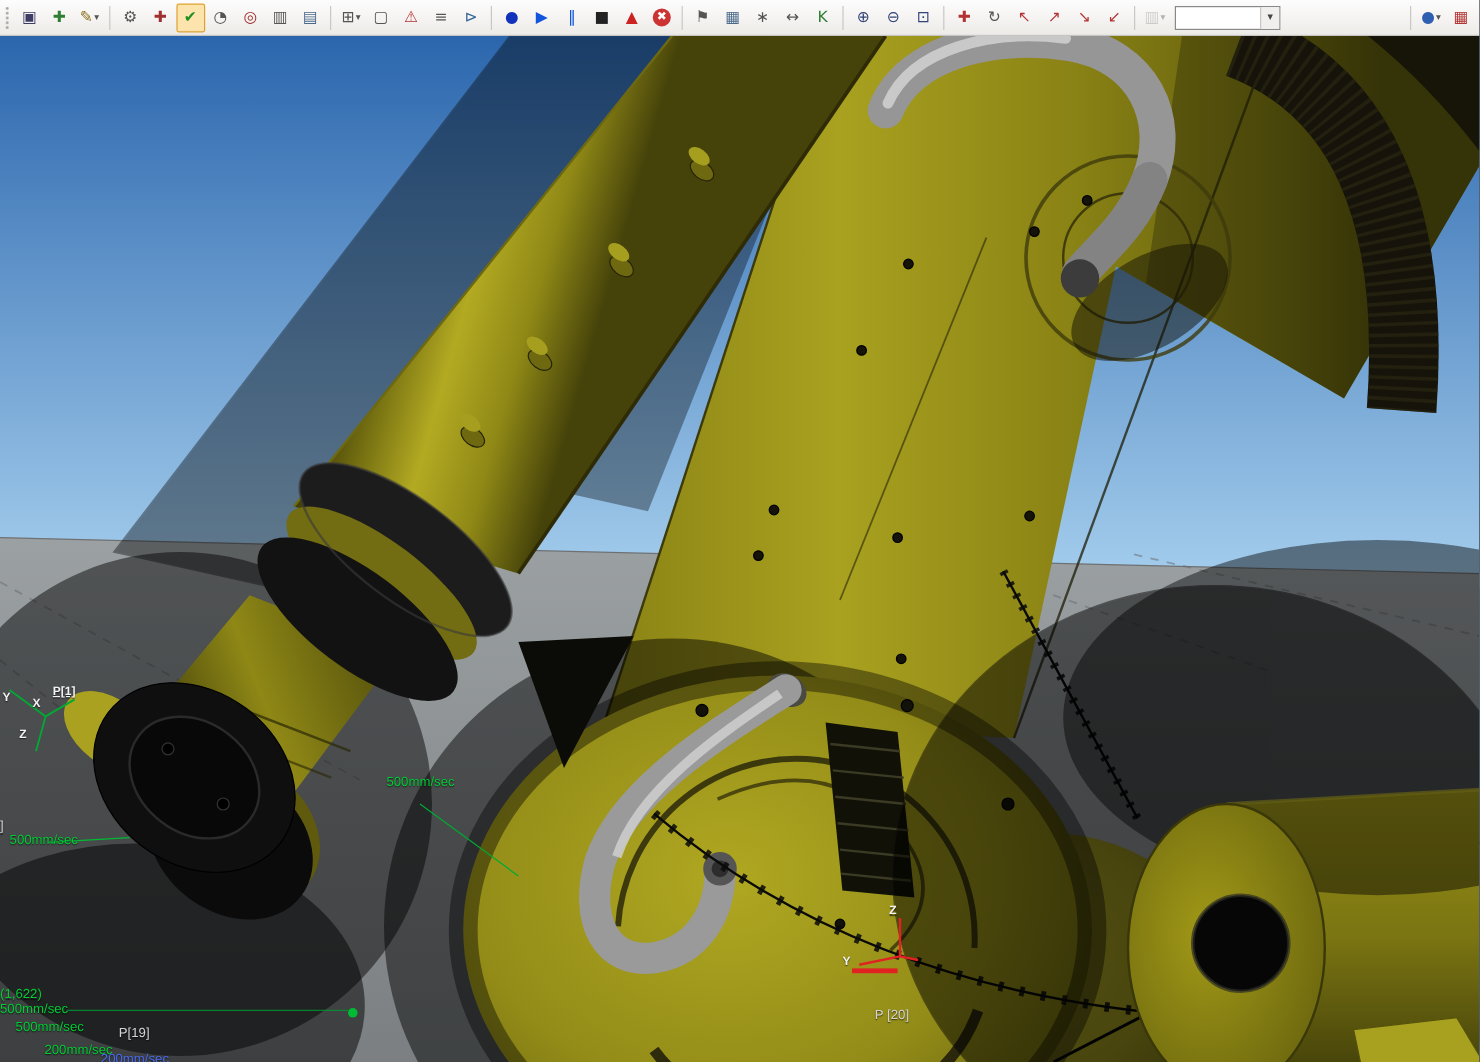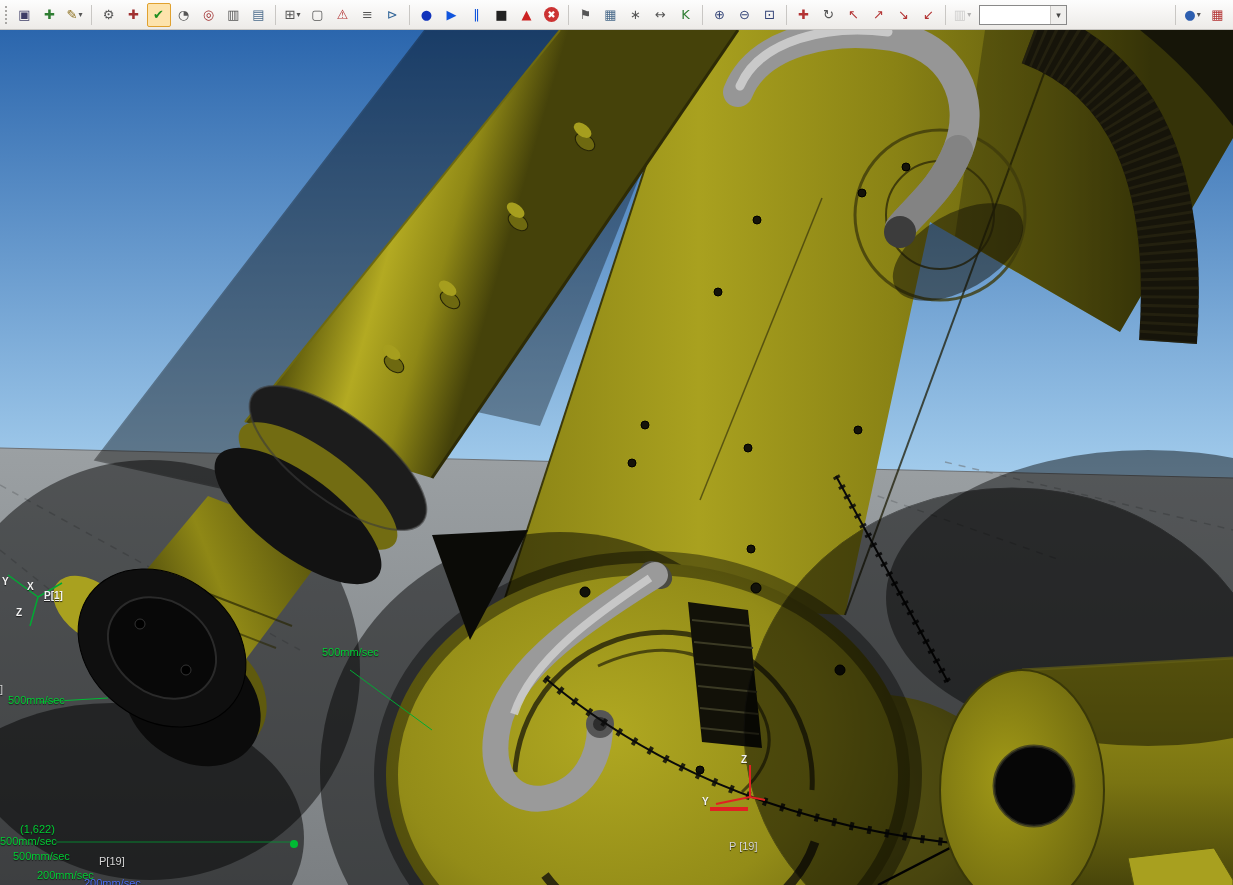--- a/index.html
+++ b/index.html
@@ -413,27 +413,27 @@
         <line x1="750" y1="735" x2="750" y2="767" stroke="#e02222" stroke-width="2"></line>
         <line x1="750" y1="767" x2="716" y2="774" stroke="#e02222" stroke-width="2"></line>
         <line x1="750" y1="767" x2="765" y2="770" stroke="#e02222" stroke-width="2"></line>
         <rect x="710" y="777" width="38" height="4" fill="#e02222"></rect>
       </g>
     </svg>
 
     <span class="vlabel white" style="left:2px;top:546px;">Y</span>
     <span class="vlabel white" style="left:27px;top:551px;">X</span>
     <span class="vlabel white" style="left:16px;top:577px;">Z</span>
-    <span class="vlabel white" style="left:44px;top:560px;text-decoration:underline;">P[1]</span>
+    <span class="vlabel white" style="left:44px;top:541px;text-decoration:underline;">P[1]</span>
     <span class="vlabel gray" style="left:0px;top:653px;">]</span>
     <span class="vlabel" style="left:8px;top:664px;">500mm/sec</span>
     <span class="vlabel" style="left:322px;top:616px;">500mm/sec</span>
     <span class="vlabel white" style="left:741px;top:724px;">Z</span>
     <span class="vlabel white" style="left:702px;top:766px;">Y</span>
-    <span class="vlabel gray" style="left:729px;top:810px;">P [19]</span>
-    <span class="vlabel" style="left:0px;top:793px;padding-left:20px;">(1,622)</span>
+    <span class="vlabel gray" style="left:729px;top:810px;">P [20]</span>
+    <span class="vlabel" style="left:0px;top:793px;">(1,622)</span>
     <span class="vlabel" style="left:0px;top:805px;">500mm/sec</span>
     <span class="vlabel" style="left:13px;top:820px;">500mm/sec</span>
     <span class="vlabel gray" style="left:99px;top:825px;">P[19]</span>
     <span class="vlabel" style="left:37px;top:839px;">200mm/sec</span>
     <span class="vlabel blue" style="left:84px;top:847px;">200mm/sec</span>
   </div>
 </div>
 
 </body></html>

